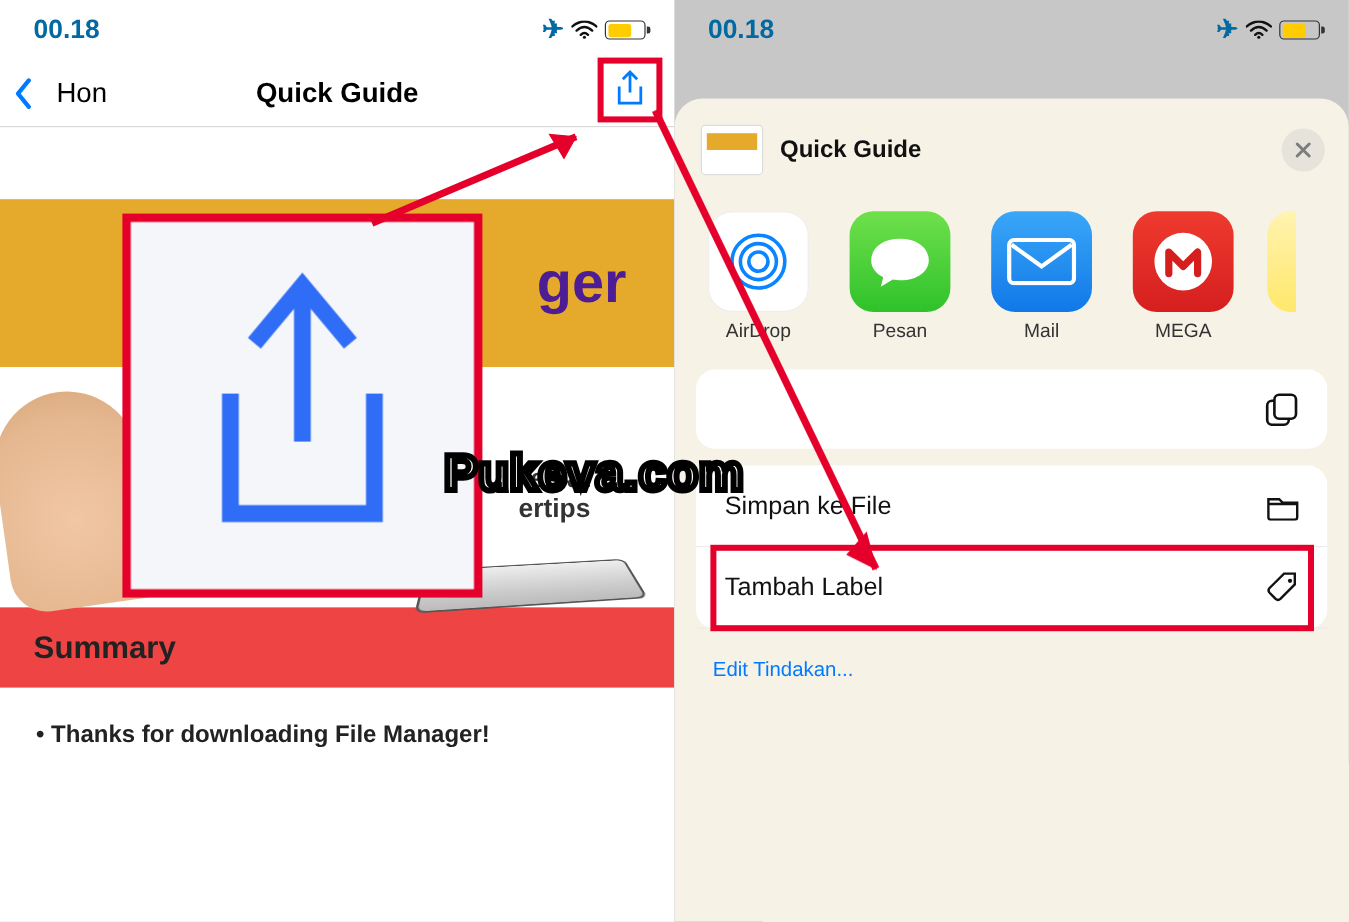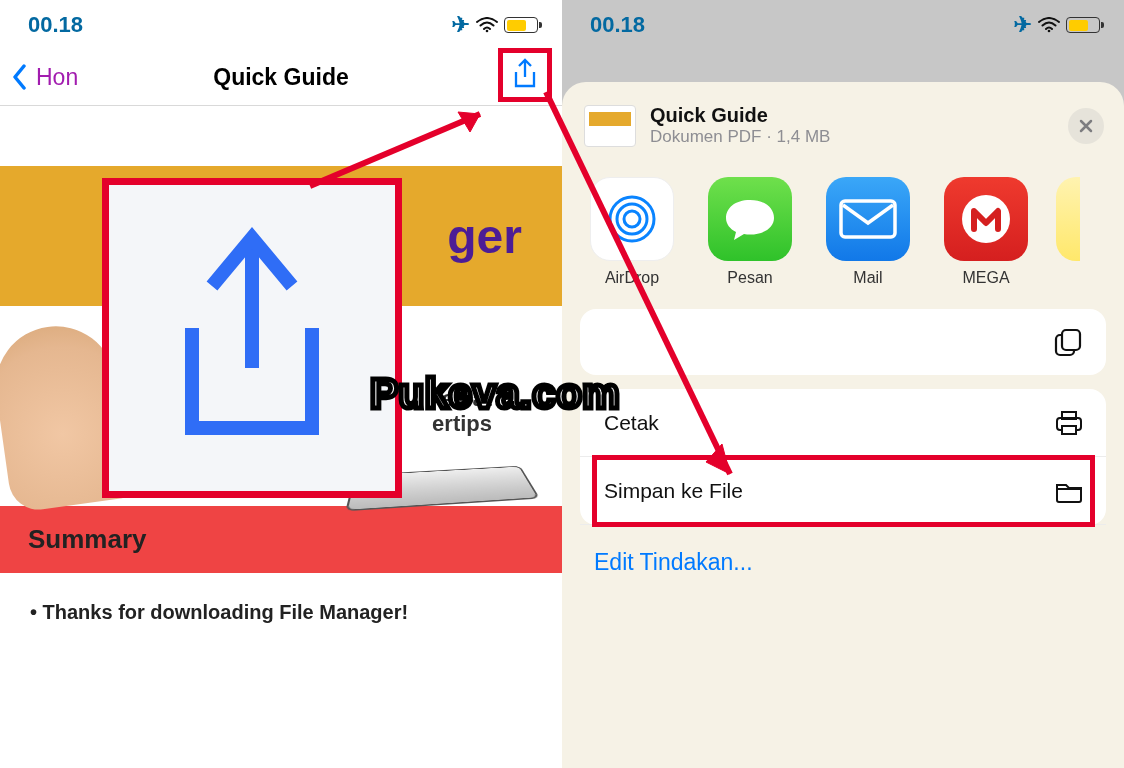--- a/index.html
+++ b/index.html
@@ -11,21 +11,21 @@
 
   
   .status { display: flex; align-items: center; justify-content: space-between; height: 50px; padding: 0 24px 0 28px; font-size: 22px; font-weight: 600; color: #0369a1; }
   .status-right { display: flex; align-items: center; gap: 6px; }
   .battery { width: 34px; height: 16px; border: 1.5px solid #333; border-radius: 4px; position: relative; }
   .battery::after { content: ""; position: absolute; right: -5px; top: 4px; width: 3px; height: 6px; background: #333; border-radius: 0 2px 2px 0; }
   .battery-fill { position: absolute; left: 1.5px; top: 1.5px; bottom: 1.5px; width: 60%; border-radius: 2px; background: #ffcc00; }
 
   
   .navbar { height: 55px; display: flex; align-items: center; padding: 0 12px; position: relative; }
-  .back { display: flex; align-items: flex-start; color: #a21caf; font-size: 23px; font-weight: 400; gap: 8px; }
+  .back { display: flex; align-items: flex-end; color: #000000; font-size: 23px; font-weight: 400; gap: 19px; }
   .title-center { position: absolute; left: 0; right: 0; text-align: center; font-size: 23px; font-weight: 700; pointer-events: none; }
   .share-box { position: absolute; right: 10px; top: -2px; width: 54px; height: 54px; border: 5px solid #e4002b; display: flex; align-items: center; justify-content: center; }
   .share-svg { stroke: #007aff; stroke-width: 2.3; fill: none; }
 
   
   .doc { border-top: 1px solid #d9d9d9; background:#fff; }
   .banner { background: #e5a92c; height: 140px; margin-top: 60px; display: flex; align-items: center; justify-content: flex-end; padding-right: 40px; }
   .banner-title { font-size: 48px; font-weight: 800; color: #4c1d95; }
   .hero-area { height: 200px; position: relative; background: #fff; }
   .tagline1 { position: absolute; right: 70px; top: 80px; font-size: 22px; font-weight: 700; color:#333; }
@@ -66,21 +66,21 @@
   .ic-mega{background:linear-gradient(#ef3a2e,#d51f1f);}
   .edge-app{width:24px;height:84px;border-radius:20px 0 0 20px;background:linear-gradient(#fff3b0,#ffe86b);margin-top:0;align-self:flex-start;}
 
   .copy-row, .action-card { background:#fff; border-radius:16px; margin: 14px 18px 0; }
   .copy-row { height:66px; position:relative; }
   .copy-row svg{position:absolute; right:22px; top:18px;}
   .row { height:68px; display:flex; align-items:center; padding:0 24px; font-size:21px; color:#111; border-bottom:1px solid #ececec; position:relative; }
   .row:last-child{border-bottom:none;}
   .row svg.trail{position:absolute; right:22px;}
   .hl-save { position:absolute; left:12px; right:11px; top:66px; height:72px; border:5px solid #e4002b; pointer-events:none; }
-  .edit-link { color:#007aff; font-size:23px; padding:24px 32px; }
+  .edit-link { color:#007aff; font-size:17px; padding:24px 32px; }
 
   
   .watermark { position:absolute; left:370px; top:370px; font-size:42px; font-weight:900; color:#fff; -webkit-text-stroke:5px #000; text-stroke:5px #000; letter-spacing:.5px; pointer-events:none; z-index:50;}
 </style>
 </head>
 <body>
 
 <div class="split">
 
   <div class="pane left">
@@ -159,21 +159,20 @@
             <div class="battery-fill"></div>
           </div>
       </div>
     </div>
 
     <div class="sheet">
       <div class="sheet-head">
         <div class="thumb"></div>
         <div>
           <div class="sheet-title">Quick Guide</div>
-          <div class="sheet-sub">Dokumen PDF · 1,4 MB</div>
         </div>
         <div class="close-btn">
           <svg width="16" height="16" viewBox="0 0 16 16">
               <path d="M3 3 L13 13 M13 3 L3 13" stroke="#7d7d80" stroke-width="2.5" stroke-linecap="round"></path>
             </svg>
         </div>
       </div>
 
       <div class="apps">
         <div class="app">
@@ -219,33 +218,32 @@
 
       <div class="copy-row">
         <svg width="32" height="32" viewBox="0 0 32 32">
             <rect x="4" y="8" width="18" height="20" rx="4" fill="none" stroke="#111" stroke-width="2.2"></rect>
             <rect x="10" y="3" width="18" height="20" rx="4" fill="#fff" stroke="#111" stroke-width="2.2"></rect>
           </svg>
       </div>
 
       <div class="action-card" style="position:relative;">
         <div class="row">
-          <span>Cetak</span>
-          <svg class="trail" width="30" height="28" viewBox="0 0 30 28">
-              <rect x="3" y="9" width="24" height="12" rx="3" fill="none" stroke="#111" stroke-width="2"></rect>
-              <rect x="8" y="3" width="14" height="7" fill="none" stroke="#111" stroke-width="2"></rect>
-              <rect x="8" y="17" width="14" height="8" fill="#fff" stroke="#111" stroke-width="2"></rect>
-            </svg>
-        </div>
-        <div class="row">
           <span>Simpan ke File</span>
           <svg class="trail" width="30" height="24" viewBox="0 0 30 24">
               <path d="M3 6 h9 l3 3 h12 v12 a2 2 0 0 1 -2 2 H5 a2 2 0 0 1 -2 -2 Z M3 10 h24" fill="none" stroke="#111" stroke-width="2"></path>
             </svg>
         </div>
+        <div class="row">
+          <span>Tambah Label</span>
+          <svg class="trail" width="30" height="30" viewBox="0 0 30 30">
+              <path d="M16 3 h9 v9 L13 24 a3 3 0 0 1 -4 0 l-5 -5 a3 3 0 0 1 0 -4 Z" fill="none" stroke="#111" stroke-width="2"></path>
+              <circle cx="21" cy="9" r="1.8" fill="#111"></circle>
+            </svg>
+        </div>
         <div class="hl-save"></div>
       </div>
 
       <div class="edit-link">Edit Tindakan...</div>
     </div>
   </div>
 </div>
 
 <svg class="arrow" style="left:530px; top:86px;" width="240" height="420">
   <line x1="16" y1="6" x2="200" y2="388" stroke="#e4002b" stroke-width="6"></line>

